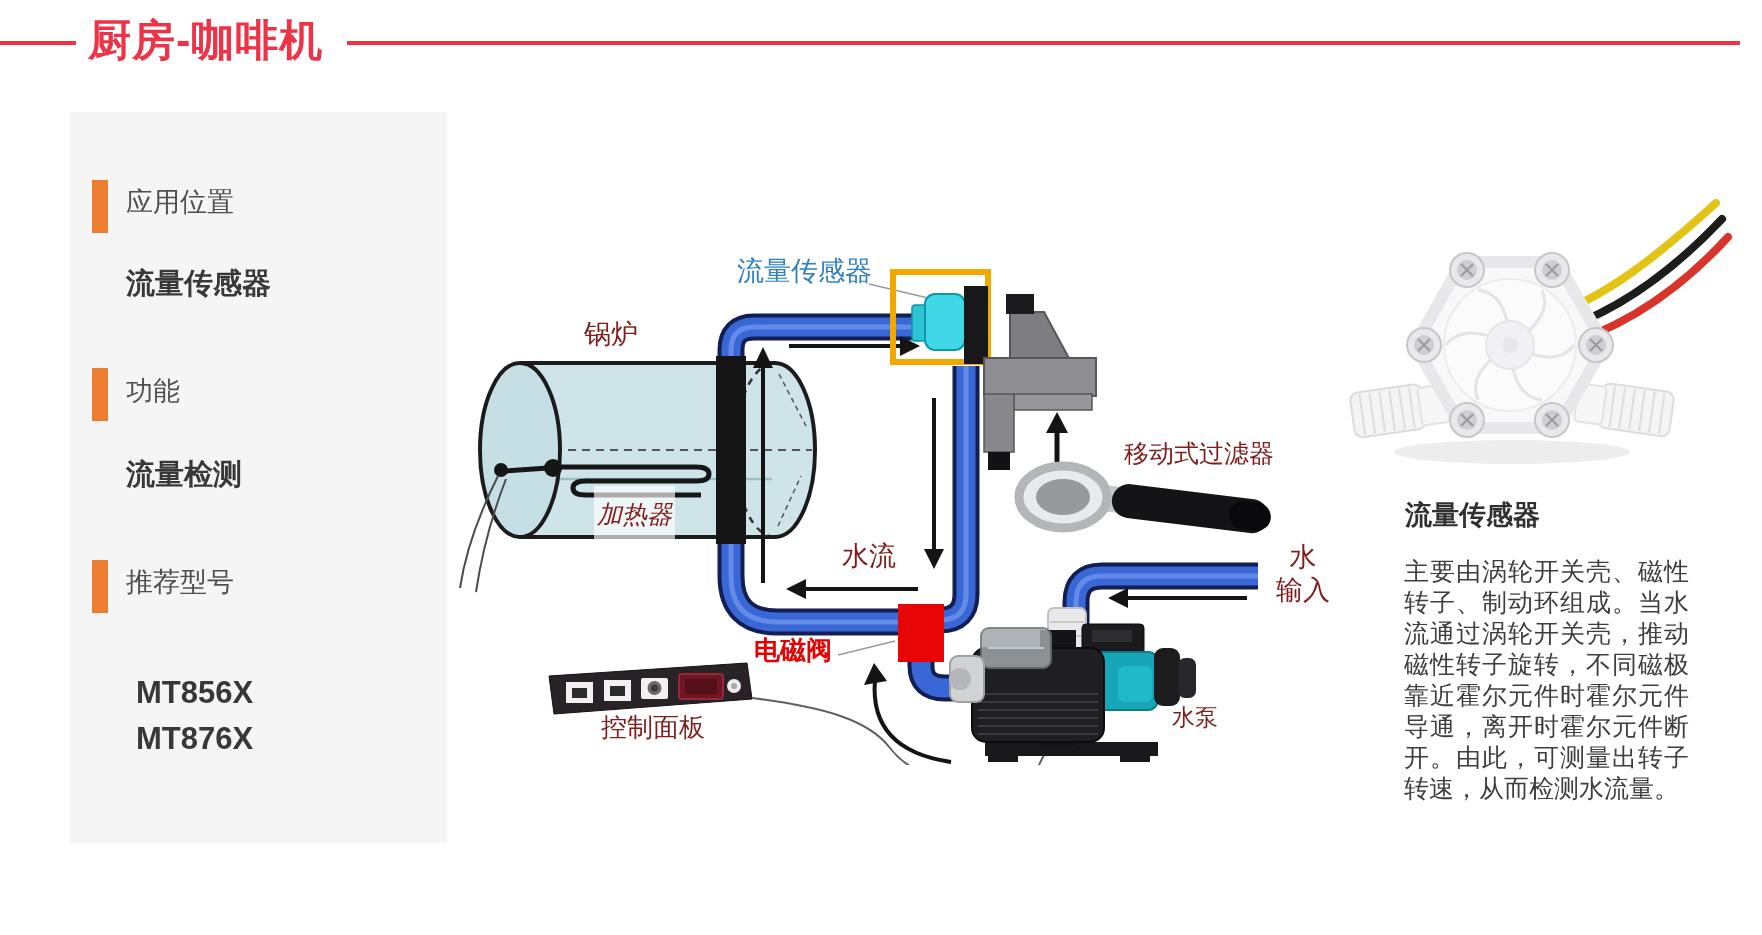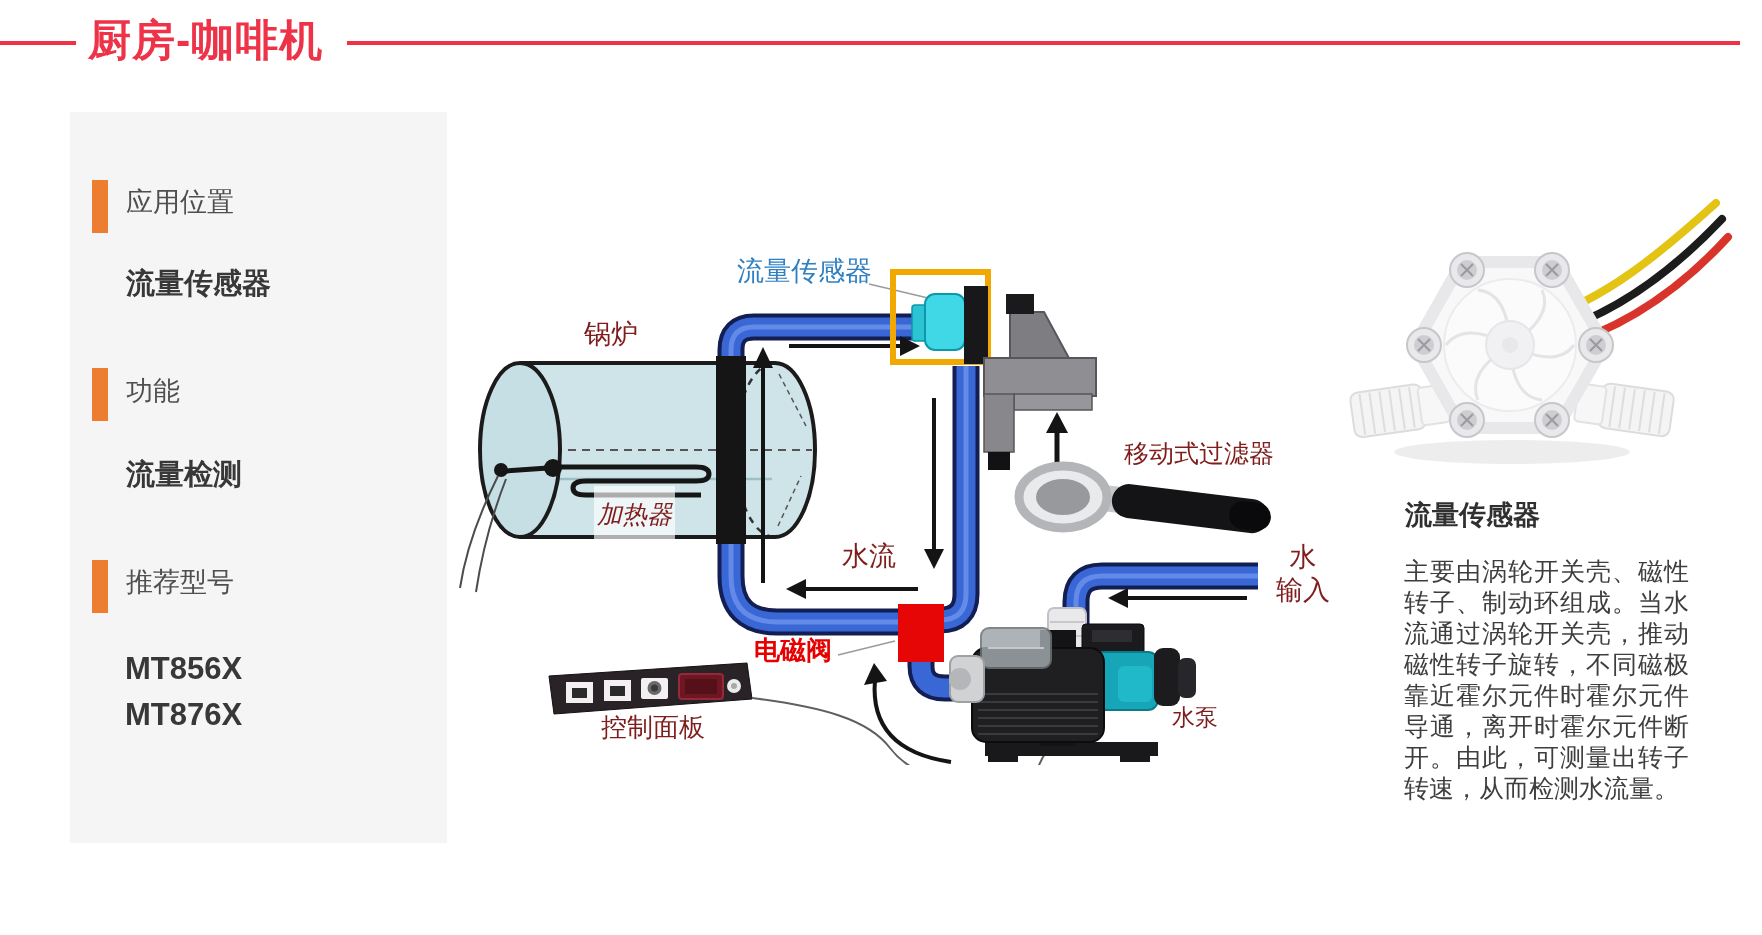--- a/index.html
+++ b/index.html
@@ -12,21 +12,21 @@
   .rule-left{left:0;width:76px;}
   .rule-right{left:347px;width:1415px;}
   .page-title{position:absolute;left:88px;top:12px;font-size:43px;font-weight:bold;color:#ee3348;
               letter-spacing:1px;white-space:nowrap;}
 
   
   .sidebar{position:absolute;left:70px;top:112px;width:377px;height:731px;background:#f5f5f6;}
   .accent-bar{position:absolute;width:16px;height:53px;background:#ed7d31;}
   .side-label{position:absolute;left:126px;font-size:27px;color:#4f4f4f;white-space:nowrap;}
   .side-value{position:absolute;left:126px;font-size:29px;font-weight:bold;color:#383838;white-space:nowrap;}
-  .side-model{position:absolute;left:125px;font-size:31px;font-weight:bold;color:#383838;line-height:46px;white-space:nowrap;}
+  .side-model{position:absolute;left:136px;font-size:31px;font-weight:bold;color:#383838;line-height:46px;white-space:nowrap;margin-top:24px;}
 
   
   .dlabel{position:absolute;font-size:26px;color:#7f1d1d;white-space:nowrap;}
   .dlabel-blue{color:#2f7fc1;}
   .dlabel-red{color:#e60000;}
   .heater-label{background:rgba(255,255,255,0.65);padding:12px 3px;font-style:italic;}
   .water-input{width:70px;text-align:center;line-height:33px;}
 
   
   .sensor-title{position:absolute;left:1405px;top:497px;font-size:27px;font-weight:bold;color:#303030;white-space:nowrap;}

